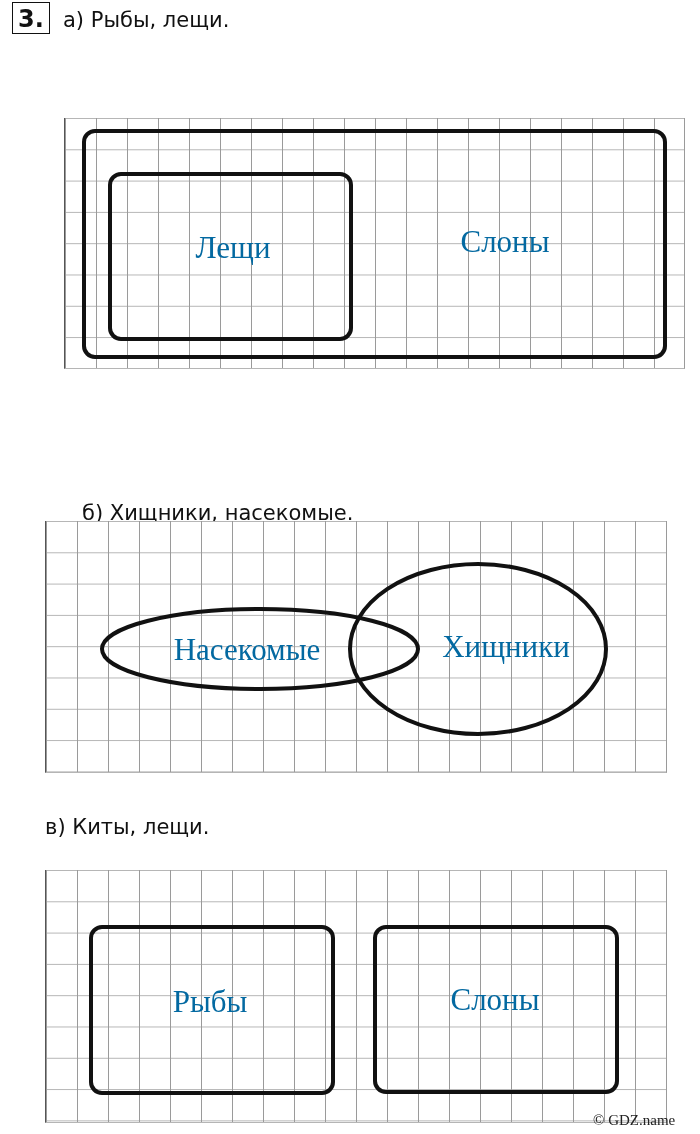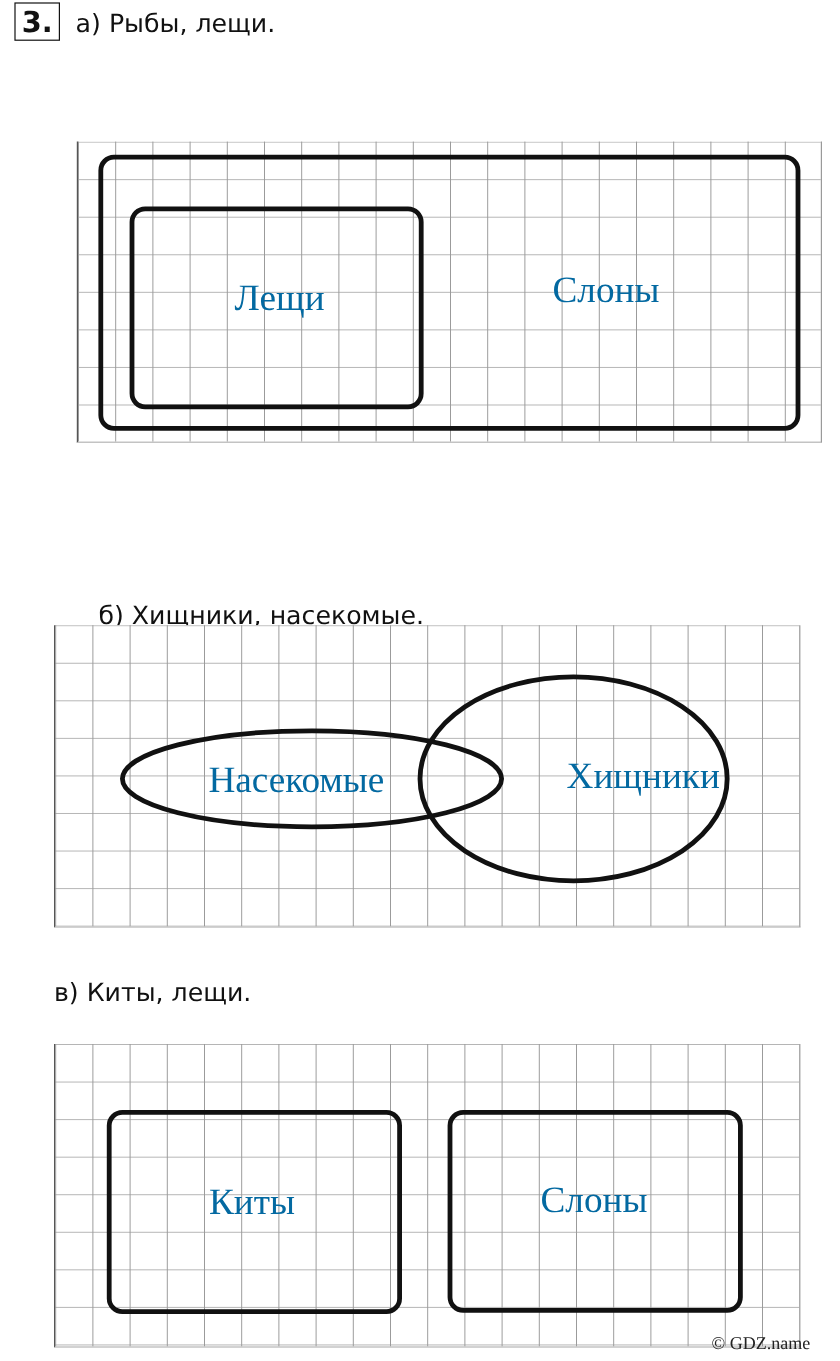--- a/index.html
+++ b/index.html
@@ -37,22 +37,22 @@
 <div class="abs label" style="left:233px; top:248px;">Лещи</div>
 <div class="abs label" style="left:505px; top:242px;">Слоны</div>
 
 <div class="abs caption" style="left:82px; top:467px;margin-top:34px;">б) Хищники, насекомые.</div>
 <div class="abs grid" style="left:45px; top:521px; width:622px; height:252px;"></div>
 <svg class="overlay" width="700" height="1134">
   <ellipse cx="260" cy="649" rx="158" ry="40" fill="none" stroke="#111" stroke-width="4"></ellipse>
   <ellipse cx="478" cy="649" rx="128" ry="85" fill="none" stroke="#111" stroke-width="4"></ellipse>
 </svg>
 <div class="abs label" style="left:247px; top:650px;font-family:Liberation Serif, serif;">Насекомые</div>
-<div class="abs label" style="left:536px; top:647px;">Хищники</div>
+<div class="abs label" style="left:506px; top:647px;">Хищники</div>
 
 <div class="abs caption" style="left:45px; top:815px;">в) Киты, лещи.</div>
 <div class="abs grid" style="left:45px; top:870px; width:622px; height:253px;"></div>
 <div class="abs rrect" style="left:89px; top:925px; width:246px; height:170px;"></div>
 <div class="abs rrect" style="left:373px; top:925px; width:246px; height:169px;"></div>
-<div class="abs label" style="left:210px; top:1002px;">Киты</div>
+<div class="abs label" style="left:210px; top:1002px;">Рыбы</div>
 <div class="abs label" style="left:495px; top:1000px;">Слоны</div>
 
 <div class="abs watermark" style="left:593px; top:1112px;">© GDZ.name</div>
 
 </body></html>

